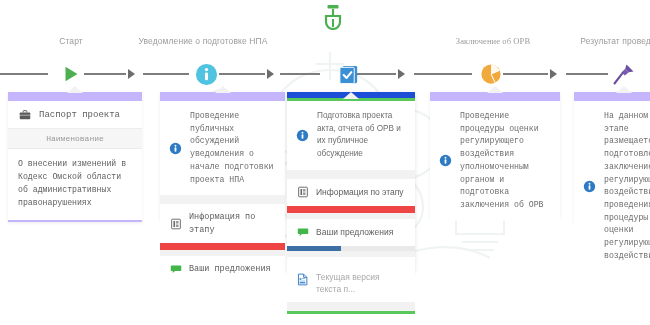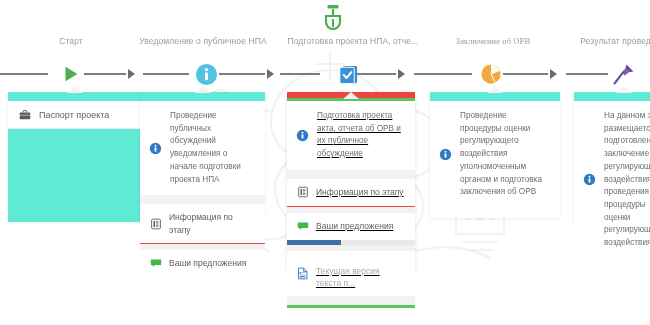--- a/index.html
+++ b/index.html
@@ -70,34 +70,34 @@
 
   .card {
     position: absolute;
     top: 0;
     background: #ffffff;
     border: 1px solid #e3e3e3;
     border-top: none;
     box-shadow: 0 1px 2px rgba(0,0,0,.07);
   }
   .card.shell {
-    background: #5eead4;
+    background: #c4b5fd;
     border: none;
     padding-top: 9px;
     box-shadow: 0 1px 3px rgba(0,0,0,.08);
+    font-family: Liberation Mono, monospace;
   }
   .card-inner { background: #ffffff; }
 
   
   .card.active {
-    background: #ef4444;
+    background: #1d4ed8;
     border: none;
     padding: 0;
     box-shadow: 0 1px 4px rgba(0,0,0,.12);
-    text-decoration: underline;
   }
   .green-bar {
     height: 3px; background: #58c85a;
     position: relative;
   }
   .green-bar.top { margin-top: 6px; }
   .notch {
     position: absolute;
     left: 50%; top: -6px;
     width: 0; height: 0;
@@ -116,21 +116,21 @@
     border-right: 8px solid transparent;
     border-bottom: 7px solid #f2f2f2;
   }
 
   
   .row {
     display: flex; align-items: center;
     gap: 7px;
     padding: 7px 9px;
     background: #ffffff;
-    border-bottom: 1px solid #ef4444;
+    border-bottom: 7px solid #ef4444;
   }
   .row:last-child { border-bottom: none; }
   .row-label {
     font-size: 8.5px; color: #5e5e5e; line-height: 1.45;
   }
   .row-label.muted { color: #a9a9a9; margin-top: 7px; }
   .row-icon { flex: 0 0 auto; width: 13px; height: 13px; display:flex; align-items:center; justify-content:center; }
   .row-icon svg { display:block; }
 
   .desc-row {
@@ -203,22 +203,21 @@
         <circle cx="330" cy="186" r="3"></circle>
         <circle cx="342" cy="186" r="3"></circle>
       <path d="M330 132 v14 M322 140 h16"></path>
       <path d="M20 230 c30 -20 70 -24 100 -8"></path>
       <path d="M240 232 c30 -18 70 -20 100 -4"></path>
     </g>
   </svg>
 
   <div class="labels">
     <div class="stage-label" style="left:71px;">Старт</div>
-    <div class="stage-label" style="left:203px;">Уведомление о публичное НПА</div>
-    <div class="stage-label" style="left:353px;">Подготовка проекта НПА, отче...</div>
+    <div class="stage-label" style="left:203px;">Уведомление о подготовке НПА</div>
     <div class="stage-label" style="left:493px;font-family:Liberation Serif, serif;">Заключение об ОРВ</div>
     <div class="stage-label" style="left:618px;">Результат проведе</div>
   </div>
 
   <svg class="cursor-icon" viewBox="0 0 22 26">
     <rect x="5.5" y="1" width="11" height="3.5" rx="1" fill="#4caf50"></rect>
     <path d="M11 5 v6" stroke="#4caf50" stroke-width="2.2" fill="none"></path>
     <path d="M4 12 h14 v6 a7 7 0 0 1 -7 7 a7 7 0 0 1 -7 -7 z" fill="none" stroke="#4caf50" stroke-width="2.2"></path>
     <path d="M11 15 v8" stroke="#4caf50" stroke-width="2" fill="none"></path>
   </svg>
@@ -288,24 +287,26 @@
         <div class="c1-title">
           <span class="row-icon">
             <svg viewBox="0 0 16 16" width="12" height="12">
               <rect x="1" y="4.6" width="14" height="9" rx="1.2" fill="#5a5a5a"></rect>
               <path d="M5.5 4.6 V3.2 a1 1 0 0 1 1 -1 h3 a1 1 0 0 1 1 1 V4.6" fill="none" stroke="#5a5a5a" stroke-width="1.3"></path>
               <rect x="1" y="7.6" width="14" height="1.3" fill="#ffffff" opacity=".55"></rect>
             </svg>
           </span>
           <span>Паспорт проекта</span>
         </div>
-      </div>
-    </div>
-
-    <div class="card shell" style="left:140px; width:125px; height:128px;">
+        <div class="c1-subhead">Наименование</div>
+        <div class="c1-body">О внесении изменений в Кодекс Омской области об административных правонарушениях</div>
+      </div>
+    </div>
+
+    <div class="card shell" style="left:160px; width:125px; height:128px;">
       <div class="card-notch"></div>
       <div class="card-inner">
         <div class="desc-row">
           <span class="row-icon">
             <svg viewBox="0 0 16 16" width="13" height="13">
               <circle cx="8" cy="8" r="7" fill="#2e7bc4"></circle>
               <circle cx="8" cy="4.6" r="1.15" fill="#ffffff"></circle>
               <rect x="6.9" y="6.6" width="2.2" height="5.4" rx="1" fill="#ffffff"></rect>
             </svg>
           </span>

